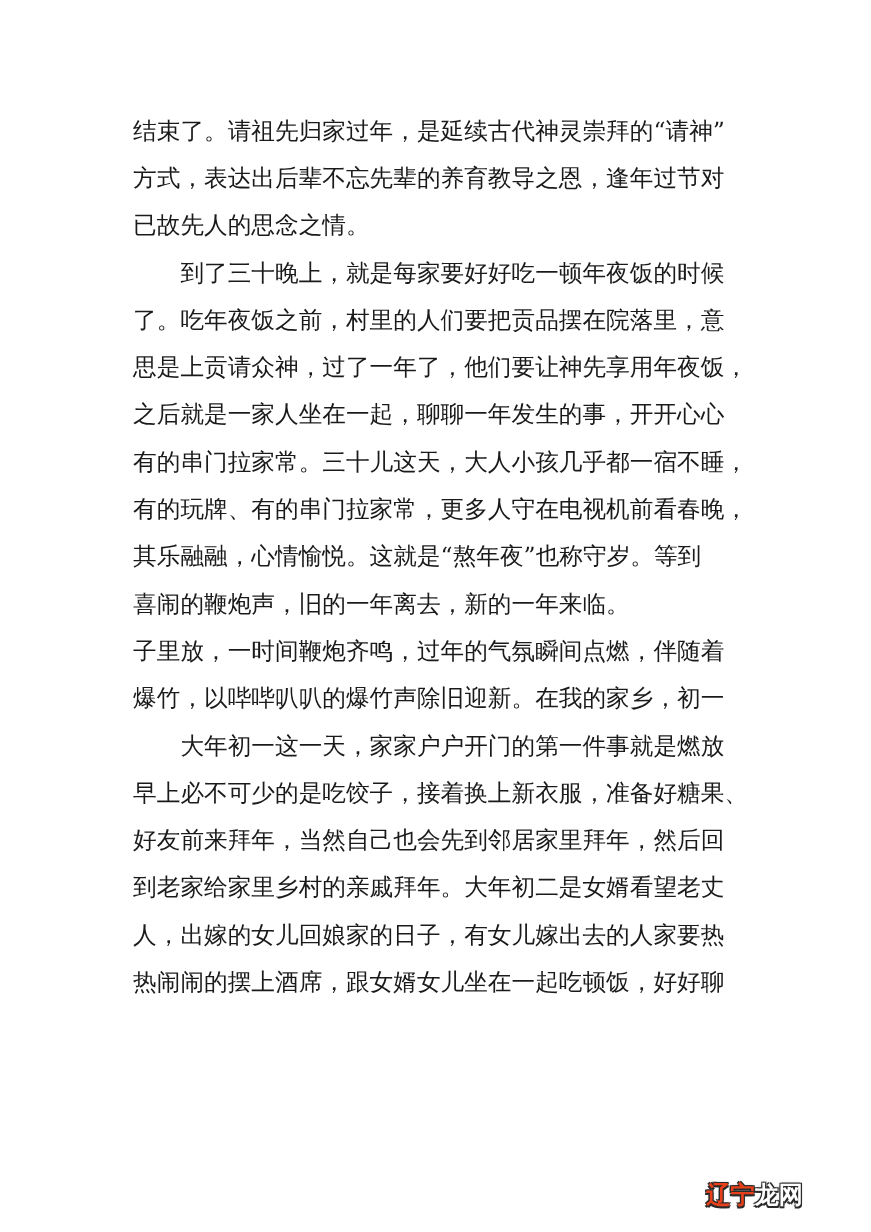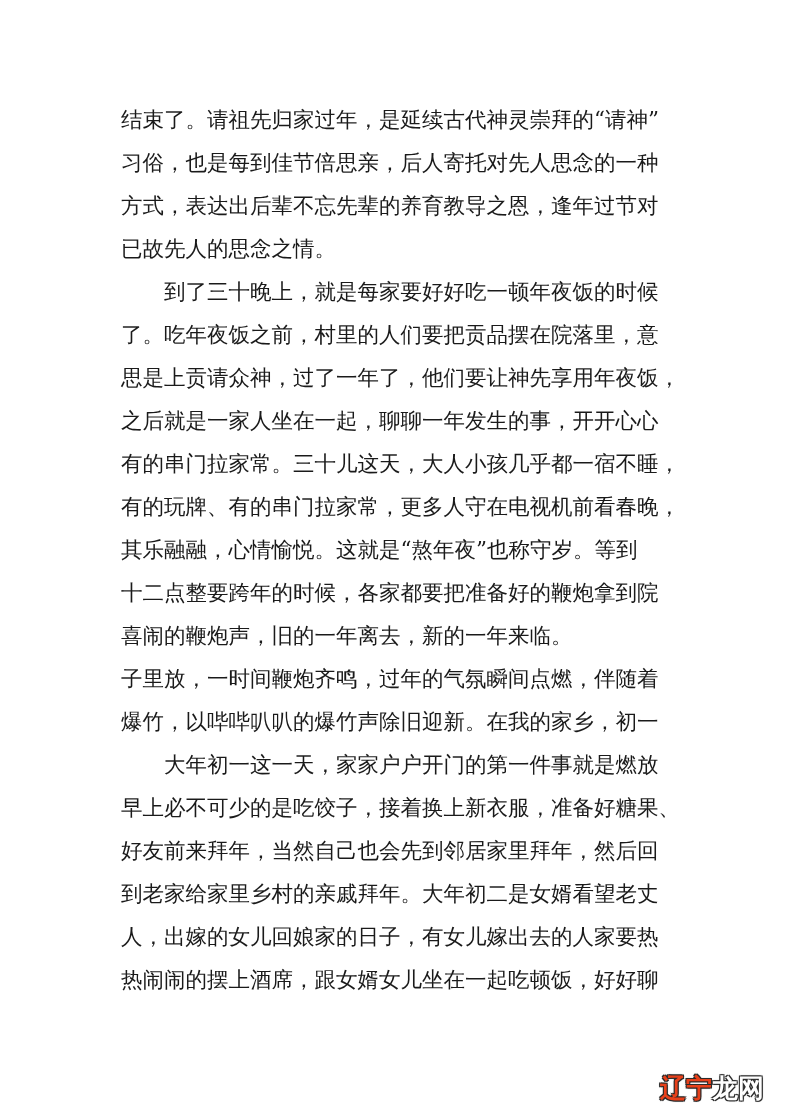--- a/index.html
+++ b/index.html
@@ -34,25 +34,25 @@
       line-height: 43px;
       font-size: 21.5px;
       white-space: nowrap;
       letter-spacing: 0px;
     }
     .line.indent {
       padding-left: 43px;
     }
     .watermark {
       position: absolute;
-      left: 660px;
+      left: 642px;
       top: 1074px;
       font-family: "DejaVu Sans", "Liberation Sans", sans-serif;
       font-weight: bold;
-      font-size: 26px;
+      font-size: 22px;
       line-height: 28px;
       white-space: nowrap;
     }
     .wm-red {
       color: #e8401a;
       text-shadow:
         -1px -1px 0 #2a2a2a, 1px -1px 0 #2a2a2a,
         -1px 1px 0 #2a2a2a, 1px 1px 0 #2a2a2a,
         0 0 2px #2a2a2a;
     }
@@ -65,34 +65,32 @@
     }
   </style>
 </head>
 <body>
 
 <div class="page">
   <div class="text-block">
 
     <div>
       <div class="line">结束了。请祖先归家过年，是延续古代神灵崇拜的“请神”</div>
-      <div class="line">习俗，也是每到佳节倍思亲，后人寄托对先人思念的一种</div>
       <div class="line">方式，表达出后辈不忘先辈的养育教导之恩，逢年过节对</div>
       <div class="line">已故先人的思念之情。</div>
     </div>
 
     <div>
       <div class="line indent">到了三十晚上，就是每家要好好吃一顿年夜饭的时候</div>
       <div class="line">了。吃年夜饭之前，村里的人们要把贡品摆在院落里，意</div>
       <div class="line">思是上贡请众神，过了一年了，他们要让神先享用年夜饭，</div>
       <div class="line">之后就是一家人坐在一起，聊聊一年发生的事，开开心心</div>
       <div class="line">有的串门拉家常。三十儿这天，大人小孩几乎都一宿不睡，</div>
       <div class="line">有的玩牌、有的串门拉家常，更多人守在电视机前看春晚，</div>
       <div class="line">其乐融融，心情愉悦。这就是“熬年夜”也称守岁。等到</div>
-      <div class="line">十二点整要跨年的时候，各家都要把准备好的鞭炮拿到院</div>
       <div class="line">喜闹的鞭炮声，旧的一年离去，新的一年来临。</div>
       <div class="line">子里放，一时间鞭炮齐鸣，过年的气氛瞬间点燃，伴随着</div>
     </div>
 
     <div>
       <div class="line">爆竹，以哔哔叭叭的爆竹声除旧迎新。在我的家乡，初一</div>
       <div class="line indent">大年初一这一天，家家户户开门的第一件事就是燃放</div>
       <div class="line">早上必不可少的是吃饺子，接着换上新衣服，准备好糖果、</div>
       <div class="line">好友前来拜年，当然自己也会先到邻居家里拜年，然后回</div>
       <div class="line">到老家给家里乡村的亲戚拜年。大年初二是女婿看望老丈</div>

